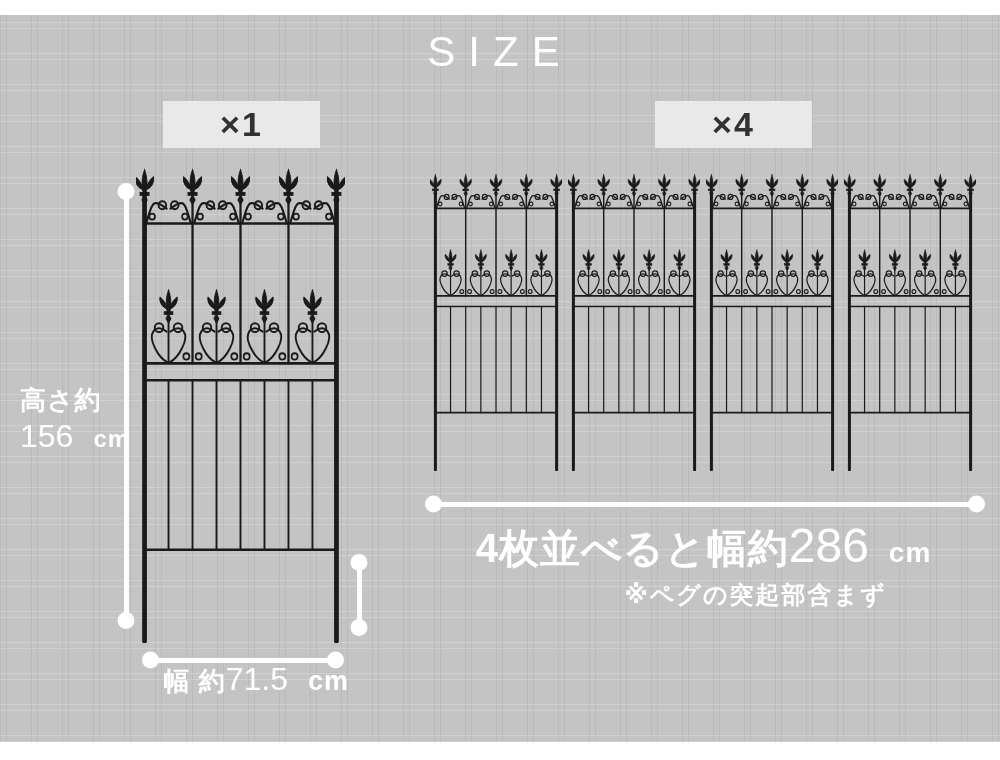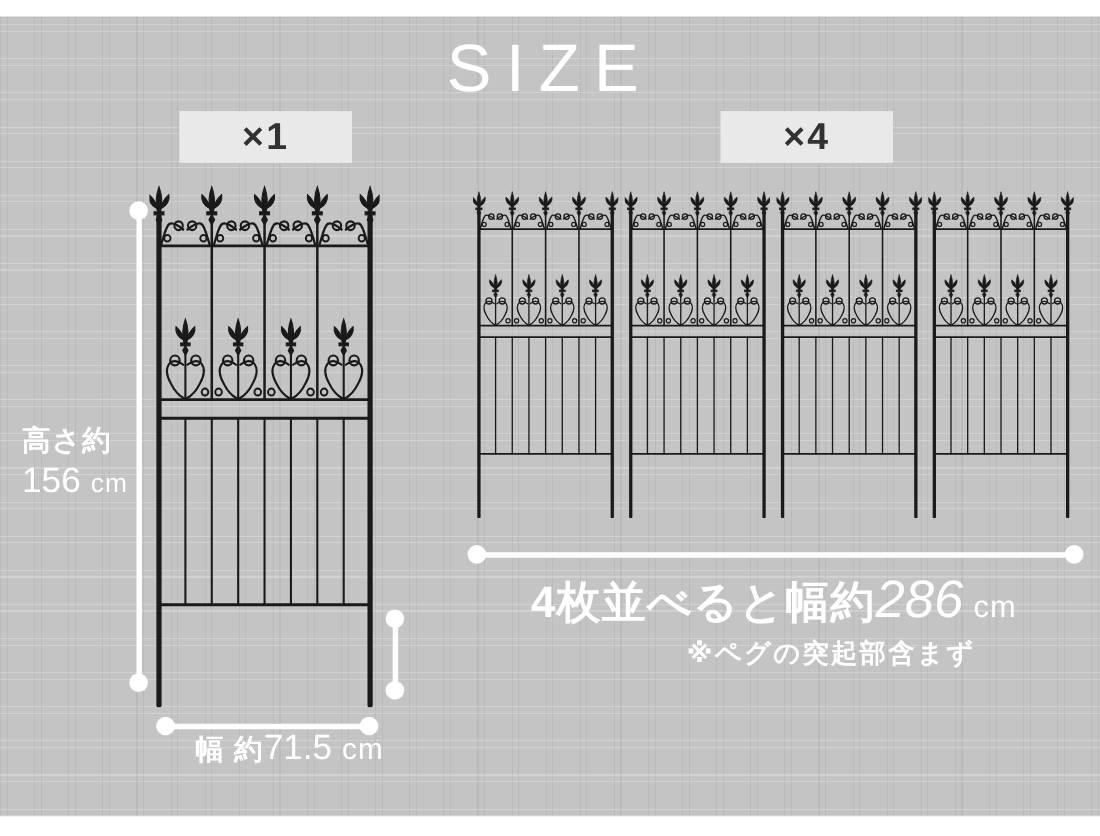--- a/index.html
+++ b/index.html
@@ -16,21 +16,21 @@
   .stage{position:relative;width:1000px;height:760px;background:var(--strip);overflow:hidden;}
   .panel{
     position:absolute;left:0;top:15px;width:1000px;height:727px;
     background-color:var(--background);
     background-image:
       repeating-linear-gradient(90deg, rgba(0,0,0,.05) 0 1px, transparent 1px 6px, rgba(0,0,0,.05) 6px 7px, transparent 7px 31px),
       repeating-linear-gradient(0deg, rgba(255,255,255,.22) 0 1px, transparent 1px 6px, rgba(255,255,255,.22) 6px 7px, transparent 7px 31px);
   }
   .title{
     position:absolute;left:0;right:0;top:14px;text-align:center;
-    color:var(--title-text);font-size:61px;font-weight:400;letter-spacing:13px;line-height:1.1;
+    color:var(--title-text);font-size:42px;font-weight:400;letter-spacing:13px;line-height:1.1;
   }
   .badge{
     position:absolute;width:157px;height:47px;background:var(--badge-background);
     color:var(--badge-text);font-size:34px;font-weight:700;
     display:flex;align-items:center;justify-content:center;letter-spacing:2px;
   }
   .badge-1{left:163px;top:86px;}
   .badge-4{left:655px;top:86px;}
 
   .fence{position:absolute;display:block;}
@@ -49,31 +49,31 @@
   .hline::after{right:-8px;}
   .vline-height{left:124px;top:176px;height:430px;}
   .vline-buried{left:357px;top:547px;height:66px;}
   .hline-width{left:150px;top:643px;width:186px;}
   .hline-row{left:433px;top:487px;width:544px;}
 
   
   .lbl{position:absolute;color:var(--dimension);white-space:nowrap;letter-spacing:1px;}
   .lbl .jp{font-size:26px;font-weight:600;}
   .lbl .big{font-size:32px;font-weight:400;letter-spacing:0;}
-  .lbl .unit{font-size:24px;font-weight:400;margin-left:9px;}
+  .lbl .unit{font-size:24px;font-weight:700;margin-left:20px;}
   .height-lbl{left:20px;top:371px;line-height:1.15;}
   .height-lbl .l2{margin-top:2px;}
   .width-lbl{left:133px;top:646px;width:216px;text-align:right;}
   .width-lbl .unit{font-size:27px;}
   .buried-lbl{left:371px;top:543px;line-height:1.2;}
   .buried-lbl .jp-small{font-size:23px;font-weight:600;letter-spacing:2px;}
   .buried-lbl .jp{font-size:27px;}
   .row-lbl{left:430px;top:502px;width:547px;text-align:center;line-height:1.2;}
   .row-lbl .jp{font-size:40px;}
-  .row-lbl .big{font-size:48px;font-style:italic;}
+  .row-lbl .big{font-size:48px;}
   .row-lbl .unit{font-size:28px;}
   .row-note{display:block;margin-top:6px;transform:translateX(52px);font-size:24px;font-weight:700;letter-spacing:2px;}
   .hidden-defs{position:absolute;width:0;height:0;overflow:hidden;}
 </style>
 </head>
 <body>
 
 <div class="stage">
   <div class="panel">
 

